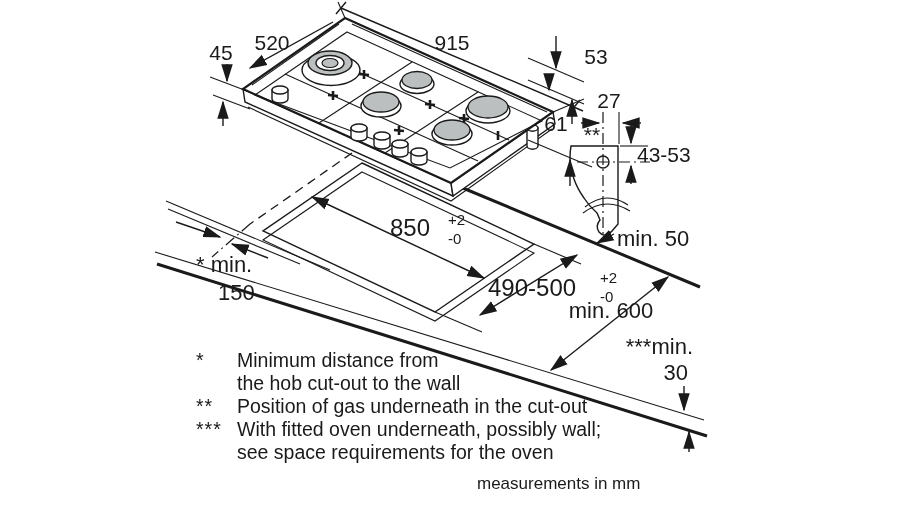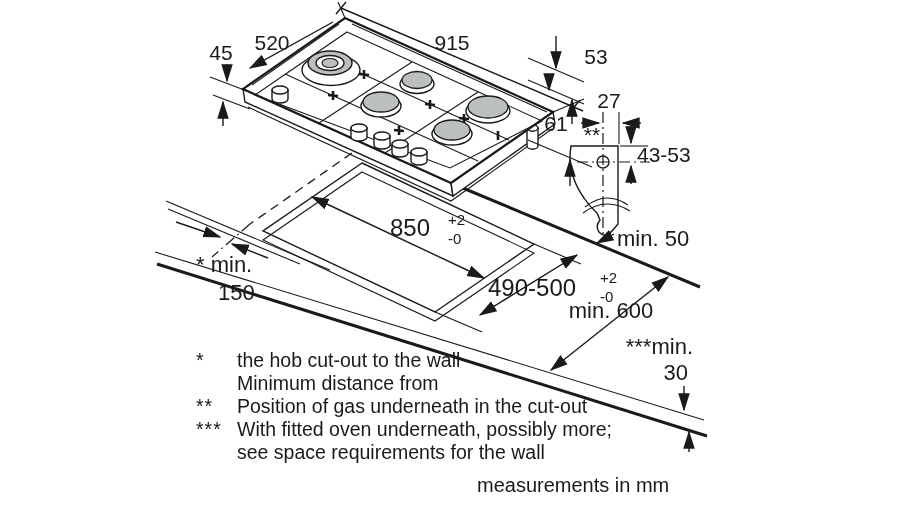--- a/index.html
+++ b/index.html
@@ -14,21 +14,21 @@
   .ln{stroke:#1a1a1a;stroke-width:1.4;fill:none;}
   .thin{stroke:#1a1a1a;stroke-width:1.1;fill:none;}
   .thick{stroke:#1a1a1a;stroke-width:3;fill:none;}
   .wfill{fill:#ffffff;stroke:#1a1a1a;stroke-width:2.2;}
   .wfill2{fill:#ffffff;stroke:#1a1a1a;stroke-width:1.4;}
   .dash{stroke:#1a1a1a;stroke-width:1.3;fill:none;stroke-dasharray:9 6;}
   .dashdot{stroke:#1a1a1a;stroke-width:1.2;fill:none;stroke-dasharray:11 4 2 4;}
   .footnotes{position:absolute;left:196px;top:349px;font-size:19.5px;line-height:23px;color:#1a1a1a;}
   .fn-row{display:flex;align-items:flex-start;}
   .fn-marker{width:41px;flex:0 0 41px;letter-spacing:1px;}
-  .note{position:absolute;left:477px;top:474px;font-size:20px;color:#1a1a1a;}
+  .note{position:absolute;left:477px;top:474px;font-size:17px;color:#1a1a1a;}
 </style>
 </head>
 <body>
 
 <div class="stage">
 
 <svg width="900" height="506" viewBox="0 0 900 506">
   <defs>
     <marker id="mA" viewBox="0 0 12 10" refX="11" refY="5" markerWidth="13" markerHeight="11" orient="auto-start-reverse">
       <path d="M0,1.2 L12,5 L0,8.8 Z" fill="#1a1a1a"></path>
@@ -237,34 +237,34 @@
       <line class="ln" x1="631" y1="184" x2="631" y2="166" marker-end="url(#mA)"></line>
       <text class="dim" x="637" y="162">43-53</text>
     </g>
   </g>
 </svg>
 
   <div class="footnotes">
     <div class="fn-row">
       <div class="fn-marker">*</div>
       <div>
+        <div>Minimum distance from</div>
         <div>the hob cut-out to the wall</div>
-        <div>Minimum distance from</div>
       </div>
     </div>
     <div class="fn-row">
       <div class="fn-marker">**</div>
       <div>
         <div>Position of gas underneath in the cut-out</div>
       </div>
     </div>
     <div class="fn-row">
       <div class="fn-marker">***</div>
       <div>
-        <div>With fitted oven underneath, possibly more;</div>
-        <div>see space requirements for the wall</div>
+        <div>With fitted oven underneath, possibly wall;</div>
+        <div>see space requirements for the oven</div>
       </div>
     </div>
   </div>
 
   <div class="note">measurements in mm</div>
 
 </div>
 
 </body></html>

